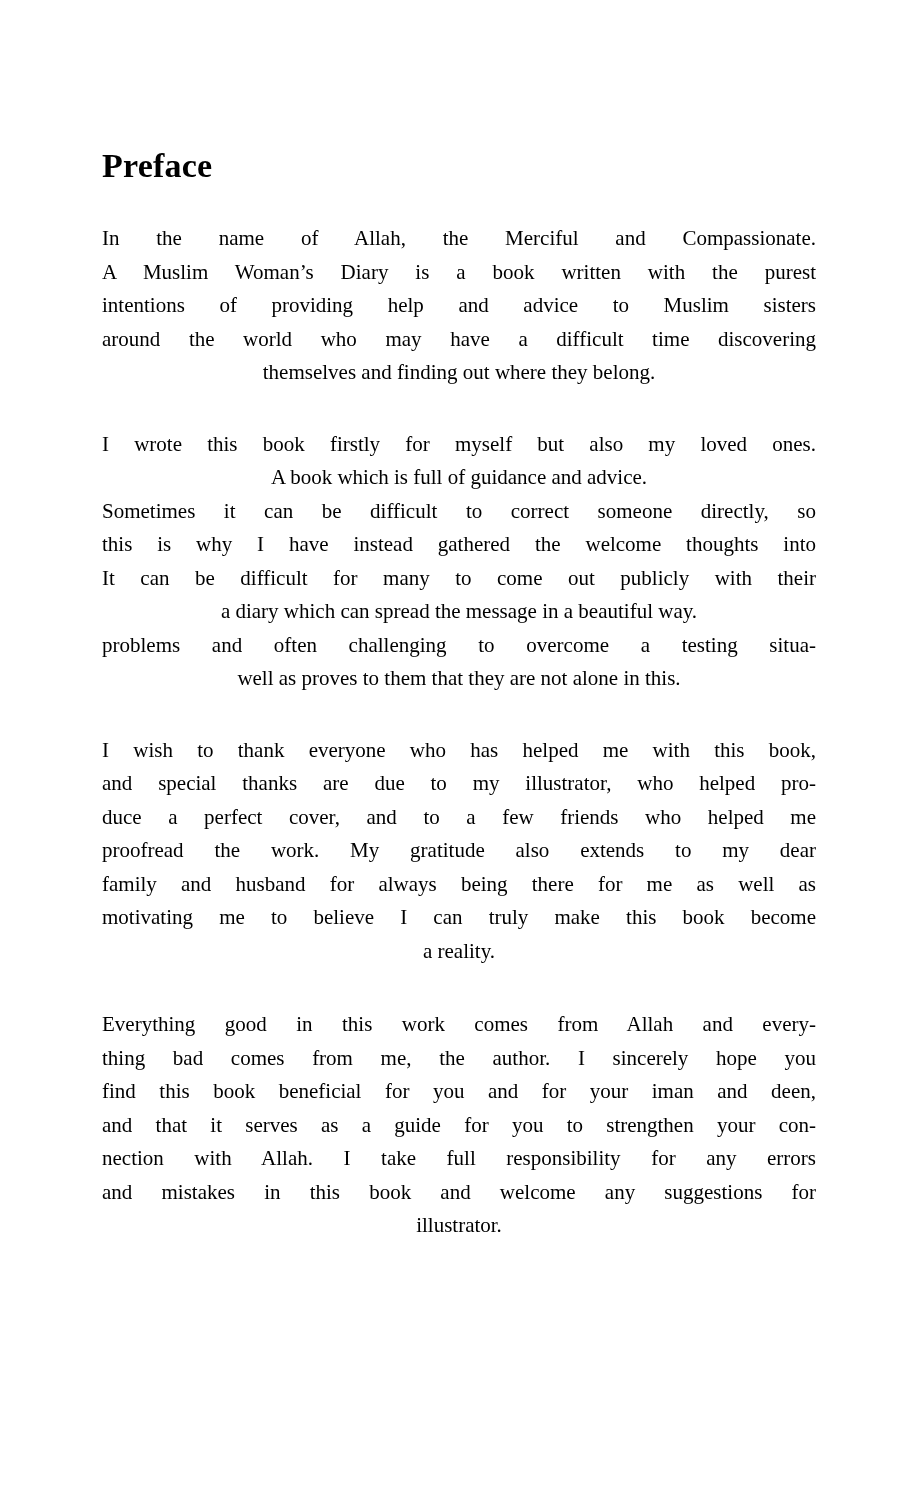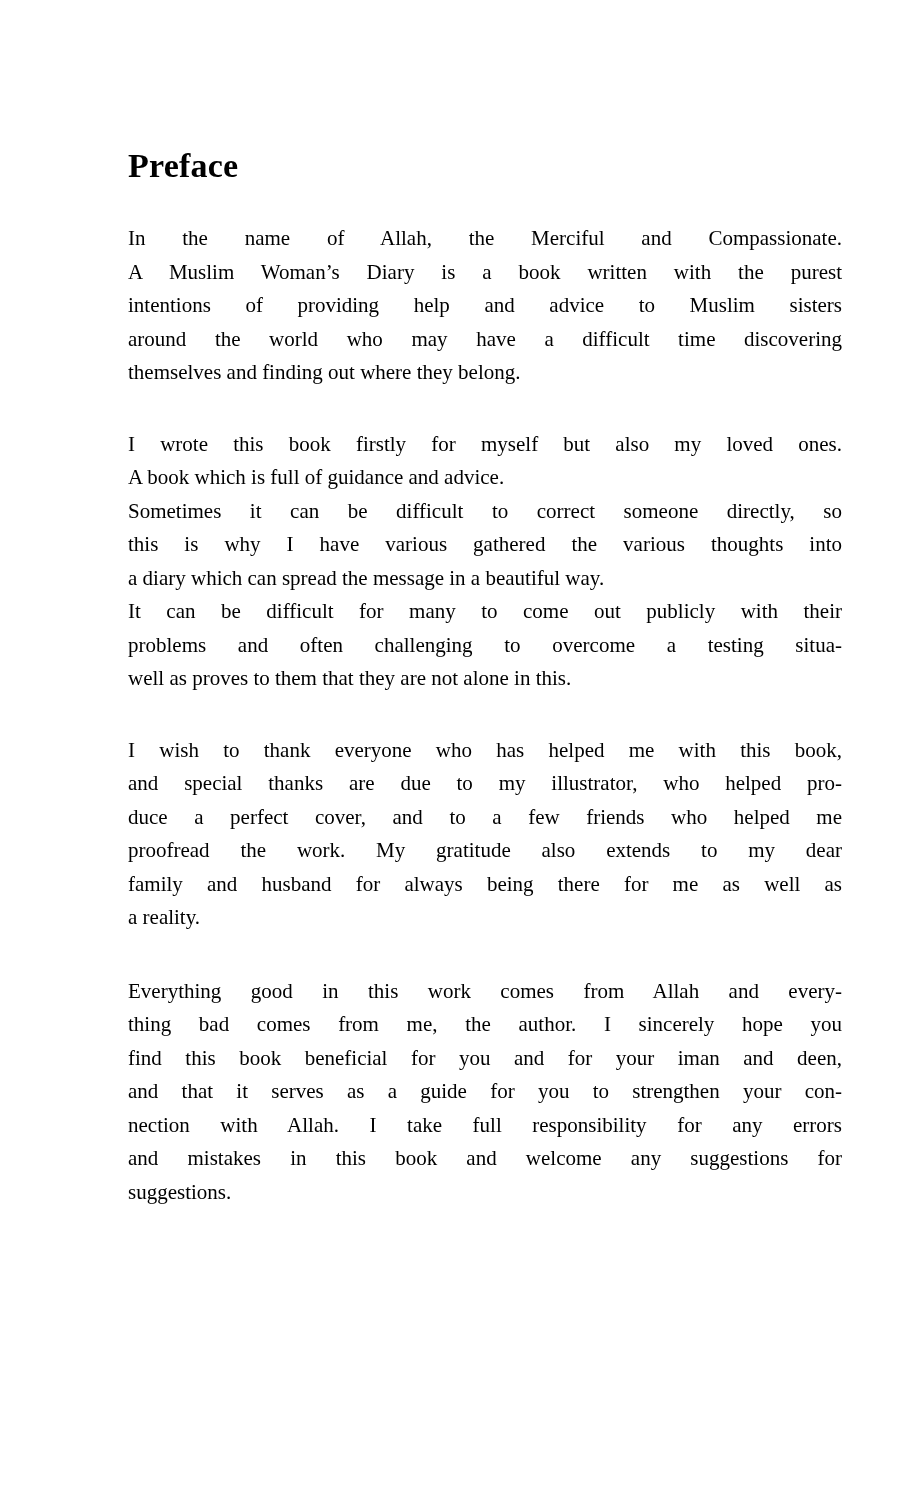--- a/index.html
+++ b/index.html
@@ -11,39 +11,39 @@
     position: relative;
     width: 921px;
     height: 1500px;
     background: #ffffff;
     overflow: hidden;
     font-family: "Liberation Serif", "DejaVu Serif", serif;
     color: #000000;
   }
   .content {
     position: absolute;
-    left: 128px;
+    left: 102px;
     top: 148px;
     width: 714px;
   }
   .title {
     font-size: 34px;
     line-height: 36px;
     font-weight: bold;
     margin: 0 0 38px 0;
     letter-spacing: 0.2px;
   }
   .para {
     margin: 0 0 38px 0;
     font-size: 21px;
     line-height: 33.5px;
   }
   .para:last-child { margin-bottom: 0; margin-top: 40px; }
   .line {
-    text-align: left;
+    text-align: center;
     white-space: normal;
   }
   .line.j {
     text-align: justify;
     text-align-last: justify;
   }
   .it { }
 </style>
 </head>
 <body>
@@ -56,38 +56,39 @@
           <div class="line j"><span>In the name of Allah, the Merciful and Compassionate.</span></div>
           <div class="line j"><span class="it">A Muslim Woman’s Diary</span><span> is a book written with the purest</span></div>
           <div class="line j"><span>intentions of providing help and advice to Muslim sisters</span></div>
           <div class="line j"><span>around the world who may have a difficult time discovering</span></div>
           <div class="line"><span>themselves and finding out where they belong.</span></div>
         </div>
         <div class="para">
           <div class="line j"><span>I wrote this book firstly for myself but also my loved ones.</span></div>
           <div class="line"><span>A book which is full of guidance and advice.</span></div>
           <div class="line j"><span>Sometimes it can be difficult to correct someone directly, so</span></div>
-          <div class="line j"><span>this is why I have various gathered the various thoughts into</span></div>
+          <div class="line j"><span>this is why I have instead gathered the welcome thoughts into</span></div>
+          <div class="line j"><span>It can be difficult for many to come out publicly with their</span></div>
           <div class="line"><span>a diary which can spread the message in a beautiful way.</span></div>
-          <div class="line j"><span>It can be difficult for many to come out publicly with their</span></div>
           <div class="line j"><span>problems and often challenging to overcome a testing situa-</span></div>
           <div class="line"><span>well as proves to them that they are not alone in this.</span></div>
         </div>
         <div class="para">
           <div class="line j"><span>I wish to thank everyone who has helped me with this book,</span></div>
           <div class="line j"><span>and special thanks are due to my illustrator, who helped pro-</span></div>
           <div class="line j"><span>duce a perfect cover, and to a few friends who helped me</span></div>
           <div class="line j"><span>proofread the work. My gratitude also extends to my dear</span></div>
           <div class="line j"><span>family and husband for always being there for me as well as</span></div>
+          <div class="line j"><span>motivating me to believe I can truly make this book become</span></div>
           <div class="line"><span>a reality.</span></div>
         </div>
         <div class="para">
           <div class="line j"><span>Everything good in this work comes from Allah and every-</span></div>
           <div class="line j"><span>thing bad comes from me, the author. I sincerely hope you</span></div>
           <div class="line j"><span>find this book beneficial for you and for your </span><span class="it">iman</span><span> and </span><span class="it">deen</span><span>,</span></div>
           <div class="line j"><span>and that it serves as a guide for you to strengthen your con-</span></div>
           <div class="line j"><span>nection with Allah. I take full responsibility for any errors</span></div>
           <div class="line j"><span>and mistakes in this book and welcome any suggestions for</span></div>
-          <div class="line"><span>suggestions.</span></div>
+          <div class="line"><span>illustrator.</span></div>
         </div>
       </div>
   </div>
 </div>
 
 </body></html>

